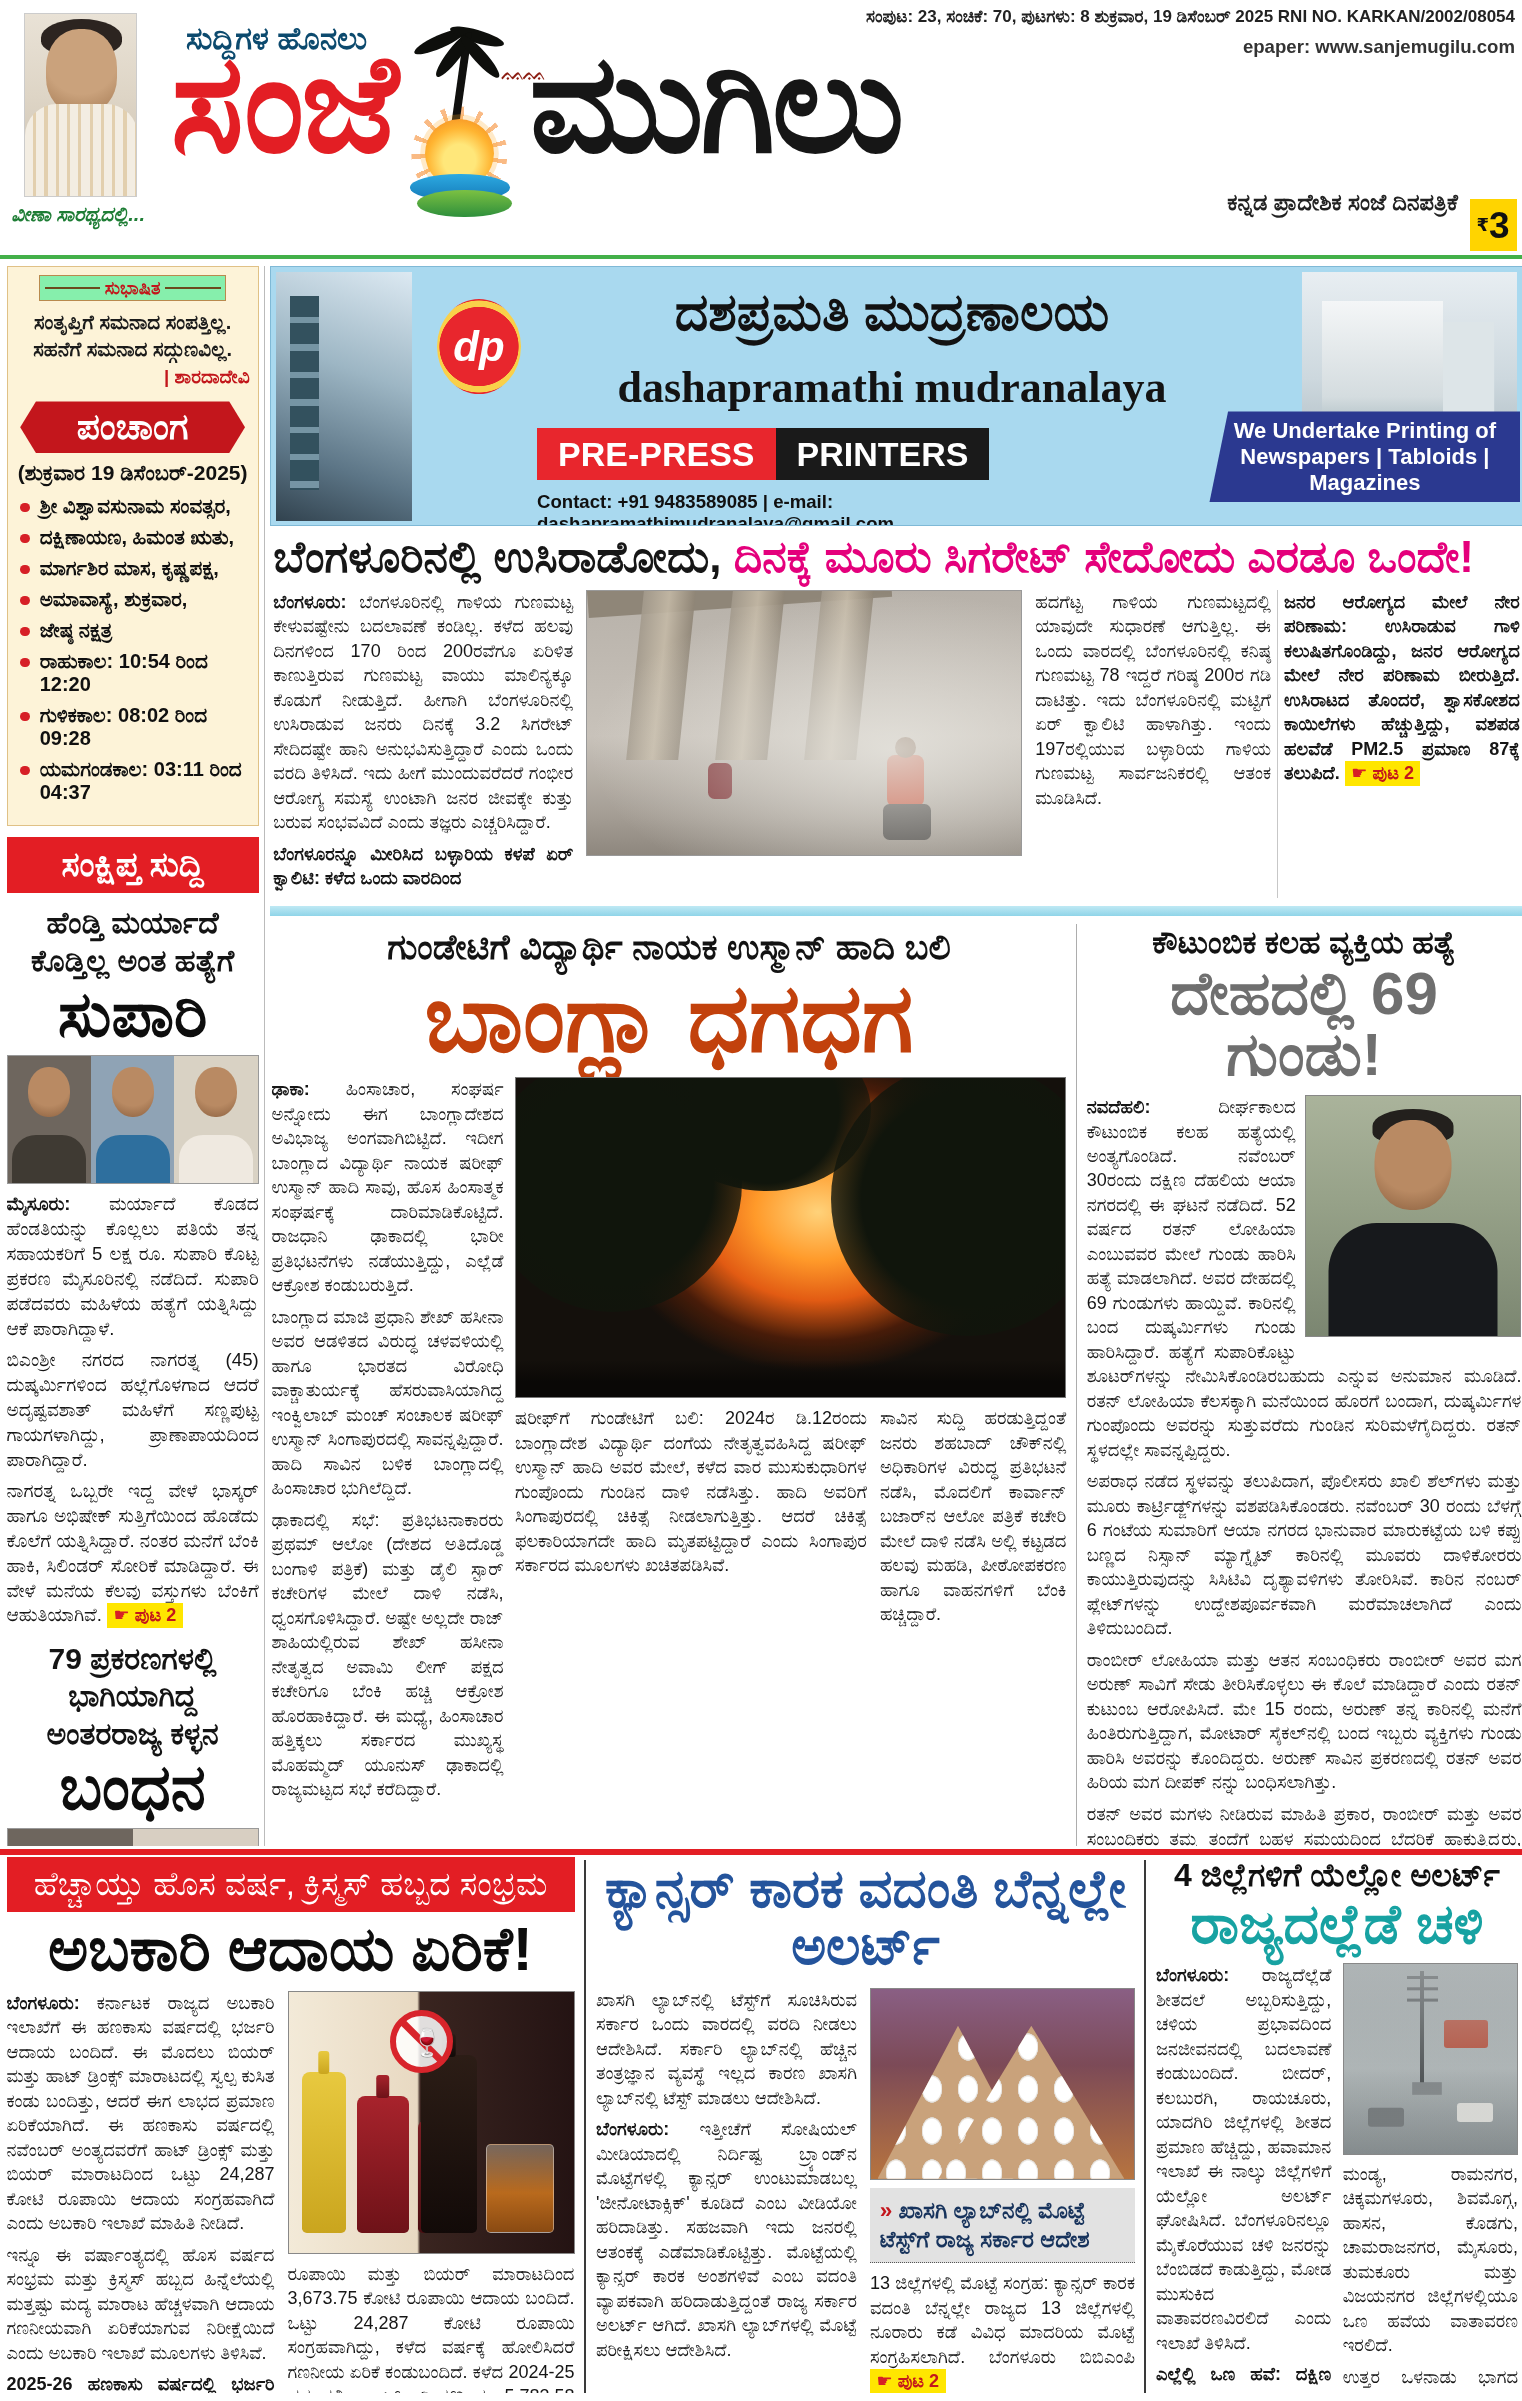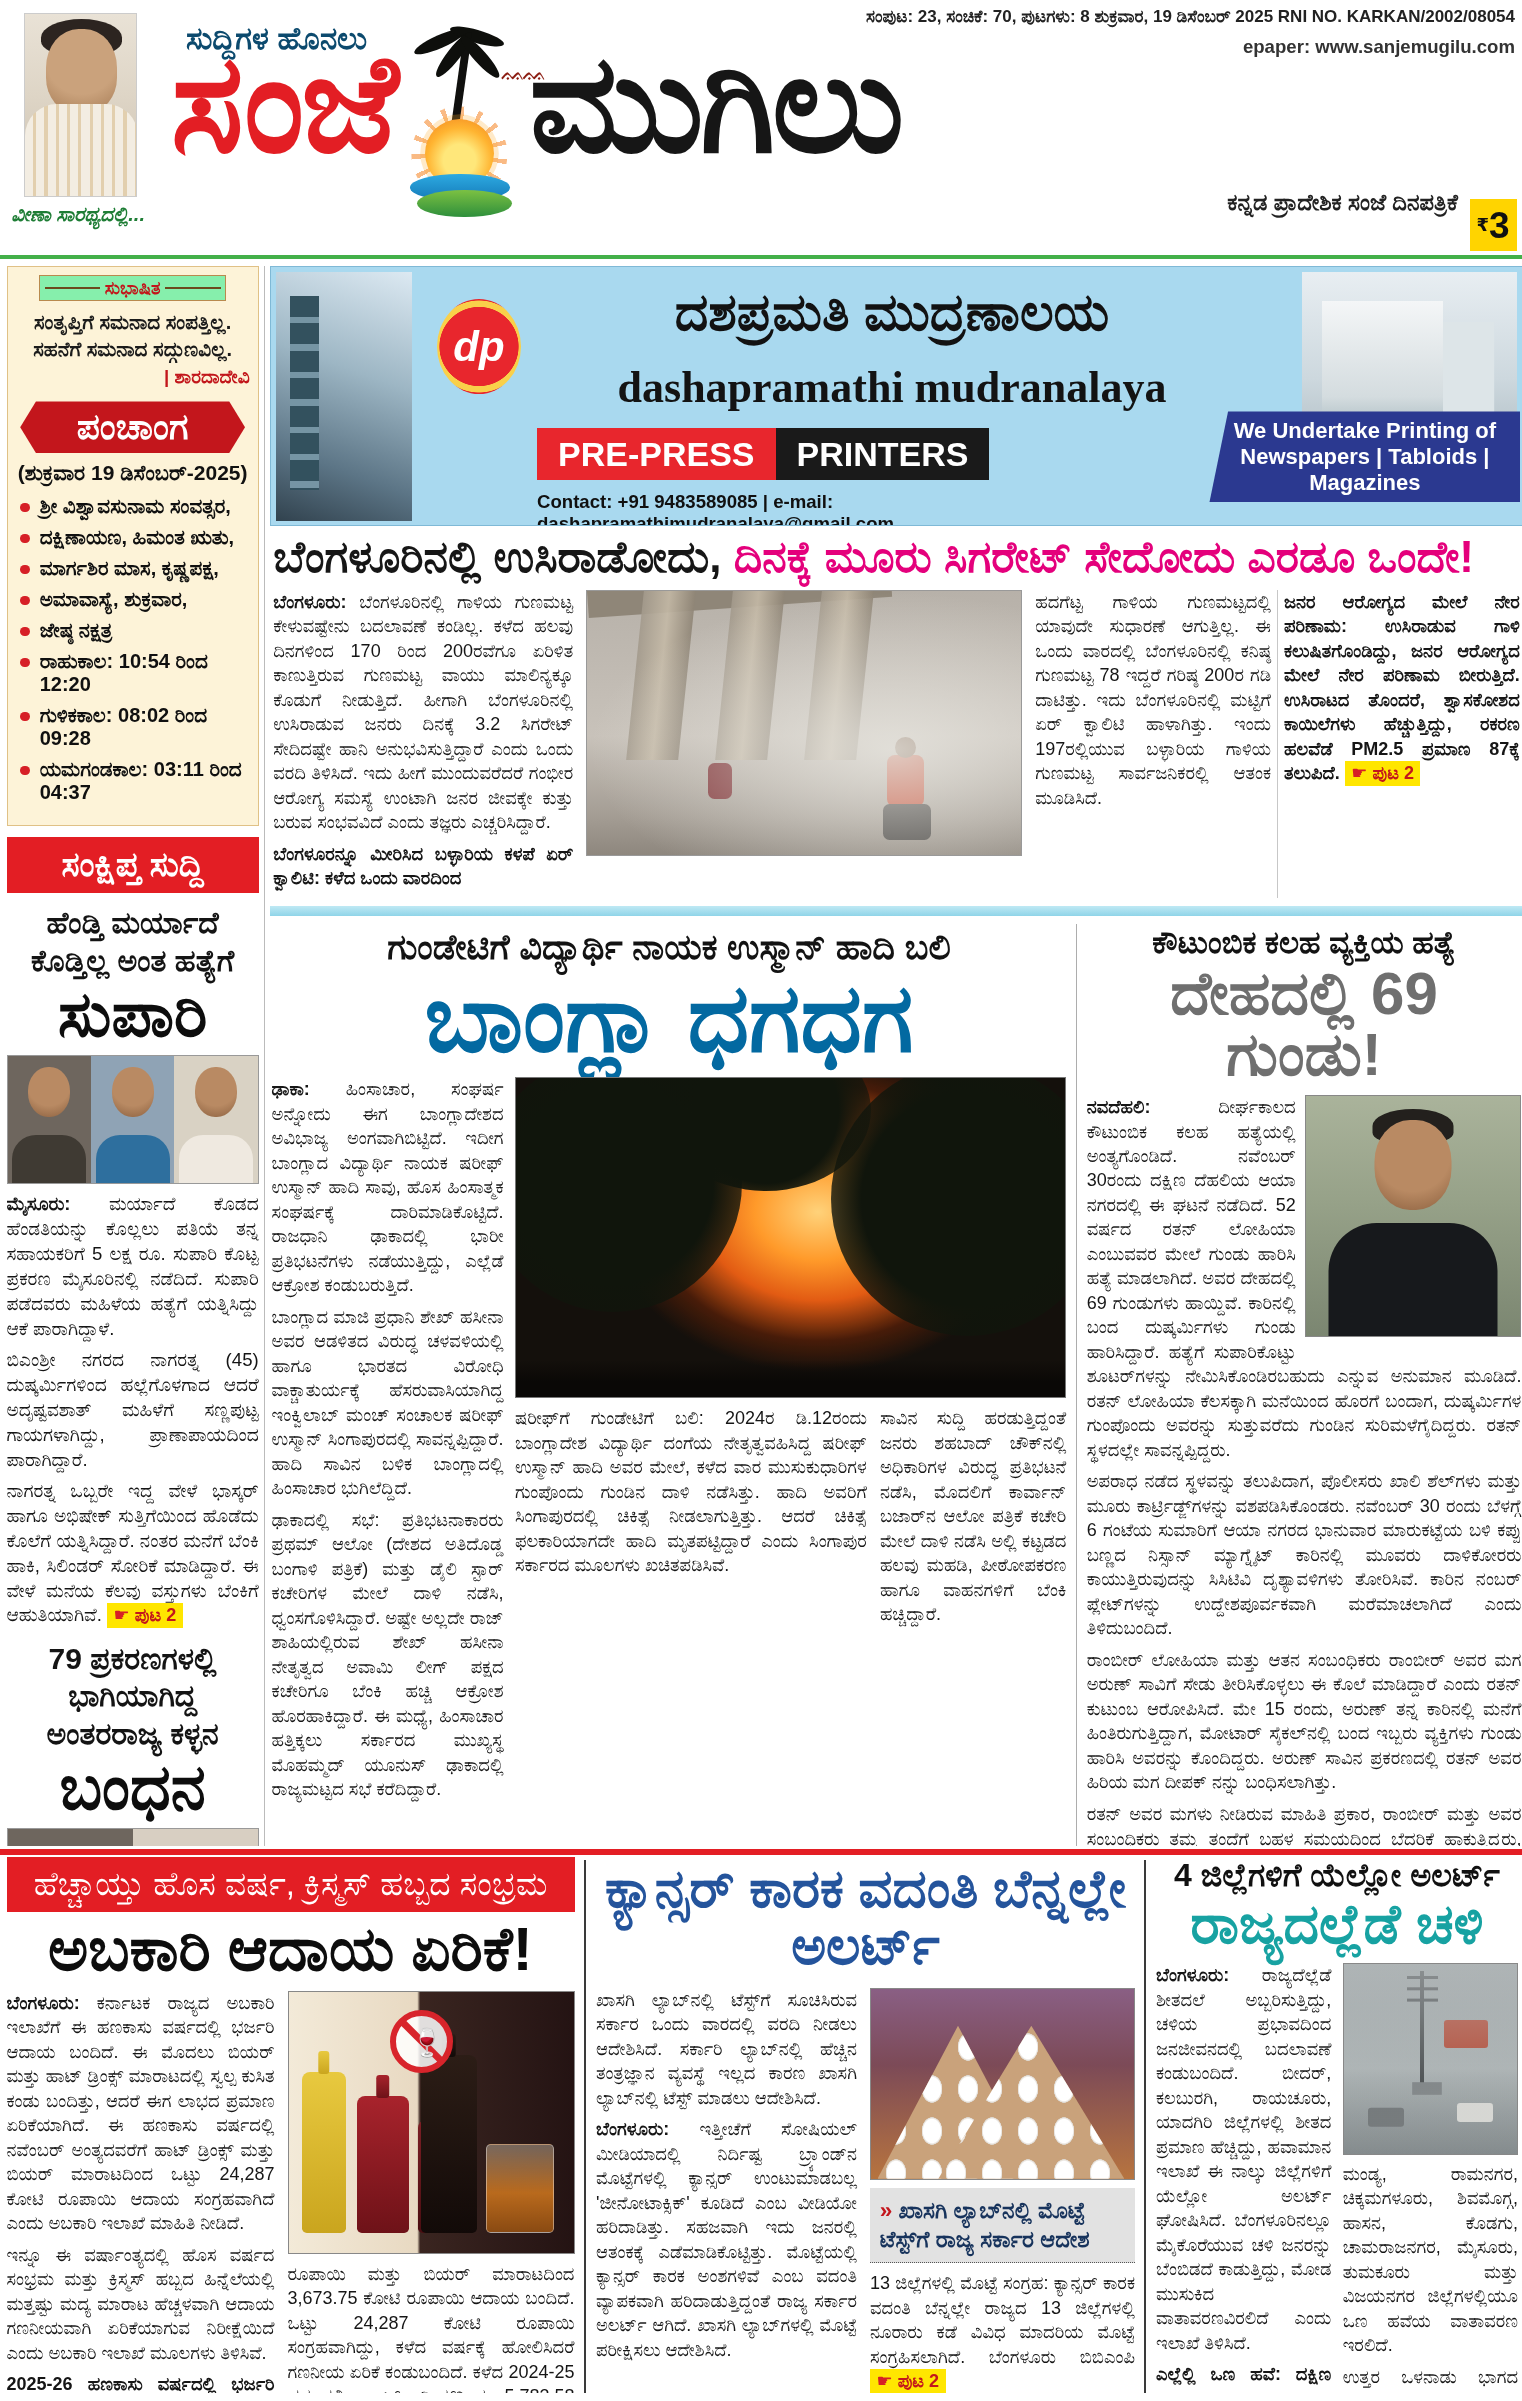--- a/index.html
+++ b/index.html
@@ -116,21 +116,21 @@
   .img-smog .rider::before{content:"";position:absolute;left:8px;top:-18px;width:21px;height:21px;border-radius:50%;background:#6b4a33;}
   .img-smog .bike{position:absolute;right:90px;bottom:14.5px;width:48px;height:36px;border-radius:6.5px;background:#3c3a38;}
   .img-smog .rider2{position:absolute;left:121px;bottom:56px;width:24px;height:36px;border-radius:6.5px;background:#7d2f33;}
   .img-smog .haze{position:absolute;inset:0;background:radial-gradient(ellipse at 70% 60%,rgba(230,228,222,.85),rgba(230,228,222,0) 70%);}
   .lead-c2{flex:1;column-count:2;column-gap:13px;column-rule:0.8px solid #c7c7c7;}
   .divider-cyan{height:9.7px;background:linear-gradient(180deg,#bfe9f4,#8fd4e8);margin:8px 0;}
   
   #row2{display:flex;}
   #bangla{width:807px;flex:none;border-right:0.8px solid #adadad;padding:1.6px 9.7px 0 1.6px;}
   .bang-kick{font-size:35px;font-weight:900;text-align:center;color:#131313;margin:1.6px 0 3.2px;}
-  .bang-head{font-size:95px;font-weight:900;text-align:center;color:#0369a1;line-height:1;margin-bottom:11.3px;}
+  .bang-head{font-size:95px;font-weight:900;text-align:center;color:#c2410c;line-height:1;margin-bottom:11.3px;}
   .bang-row{display:flex;gap:11.3px;}
   .bang-c1{width:232px;flex:none;}
   .bang-right{flex:1;}
   .img-fire{width:100%;height:321px;border:0.8px solid #777;position:relative;overflow:hidden;
     background:radial-gradient(ellipse 210px 161px at 55% 42%,#ffd27a 0%,#ff9a2a 30%,#e25b13 55%,rgba(80,30,8,.85) 80%,#14100c 100%),#14100c;}
   .img-fire .tree{position:absolute;border-radius:50%;background:radial-gradient(circle,#10150c 55%,rgba(16,21,12,.75) 75%,rgba(16,21,12,0) 100%);}
   .t1{left:-32px;top:-24px;width:258px;height:258px;} .t2{right:-40px;top:-16px;width:274px;height:274px;}
   .t3{left:145px;top:-48px;width:210px;height:161px;}
   .img-fire .crowd{position:absolute;left:0;bottom:0;width:100%;height:37px;background:linear-gradient(0deg,#0a0806 40%,rgba(10,8,6,.0));}
   .bang-sub{display:flex;gap:13px;margin-top:8px;}
@@ -330,21 +330,21 @@
           <div class="pillar p1"></div>
             <div class="pillar p2"></div>
             <div class="pillar p3"></div>
           <div class="rider2"></div>
           <div class="rider"></div>
             <div class="bike"></div>
           <div class="haze"></div>
         </div>
         <div class="lead-c2 body">
           <p>ಹದಗೆಟ್ಟ ಗಾಳಿಯ ಗುಣಮಟ್ಟದಲ್ಲಿ ಯಾವುದೇ ಸುಧಾರಣೆ ಆಗುತ್ತಿಲ್ಲ. ಈ ಒಂದು ವಾರದಲ್ಲಿ ಬೆಂಗಳೂರಿನಲ್ಲಿ ಕನಿಷ್ಠ ಗುಣಮಟ್ಟ 78 ಇದ್ದರೆ ಗರಿಷ್ಠ 200ರ ಗಡಿ ದಾಟಿತ್ತು. ಇದು ಬೆಂಗಳೂರಿನಲ್ಲಿ ಮಟ್ಟಿಗೆ ಏರ್ ಕ್ವಾಲಿಟಿ ಹಾಳಾಗಿತ್ತು. ಇಂದು 197ರಲ್ಲಿಯುವ ಬಳ್ಳಾರಿಯ ಗಾಳಿಯ ಗುಣಮಟ್ಟ ಸಾರ್ವಜನಿಕರಲ್ಲಿ ಆತಂಕ ಮೂಡಿಸಿದೆ.</p>
-          <p><b>ಜನರ ಆರೋಗ್ಯದ ಮೇಲೆ ನೇರ ಪರಿಣಾಮ: ಉಸಿರಾಡುವ ಗಾಳಿ ಕಲುಷಿತಗೊಂಡಿದ್ದು, ಜನರ ಆರೋಗ್ಯದ ಮೇಲೆ ನೇರ ಪರಿಣಾಮ ಬೀರುತ್ತಿದೆ. ಉಸಿರಾಟದ ತೊಂದರೆ, ಶ್ವಾಸಕೋಶದ ಕಾಯಿಲೆಗಳು ಹೆಚ್ಚುತ್ತಿದ್ದು, ರಕರಣ ಹಲವೆಡೆ PM2.5 ಪ್ರಮಾಣ 87ಕ್ಕೆ ತಲುಪಿದೆ.</b>
+          <p><b>ಜನರ ಆರೋಗ್ಯದ ಮೇಲೆ ನೇರ ಪರಿಣಾಮ: ಉಸಿರಾಡುವ ಗಾಳಿ ಕಲುಷಿತಗೊಂಡಿದ್ದು, ಜನರ ಆರೋಗ್ಯದ ಮೇಲೆ ನೇರ ಪರಿಣಾಮ ಬೀರುತ್ತಿದೆ. ಉಸಿರಾಟದ ತೊಂದರೆ, ಶ್ವಾಸಕೋಶದ ಕಾಯಿಲೆಗಳು ಹೆಚ್ಚುತ್ತಿದ್ದು, ವಶಪಡ ಹಲವೆಡೆ PM2.5 ಪ್ರಮಾಣ 87ಕ್ಕೆ ತಲುಪಿದೆ.</b>
              <span class="puta"><span class="arr">☛</span> <span>ಪುಟ 2</span></span></p>
         </div>
       </div>
     </div>
 
     <div class="divider-cyan"></div>
 
     <div id="row2">
       <div id="bangla">
         <div class="bang-kick">ಗುಂಡೇಟಿಗೆ ವಿದ್ಯಾರ್ಥಿ ನಾಯಕ ಉಸ್ಮಾನ್ ಹಾದಿ ಬಲಿ</div>

